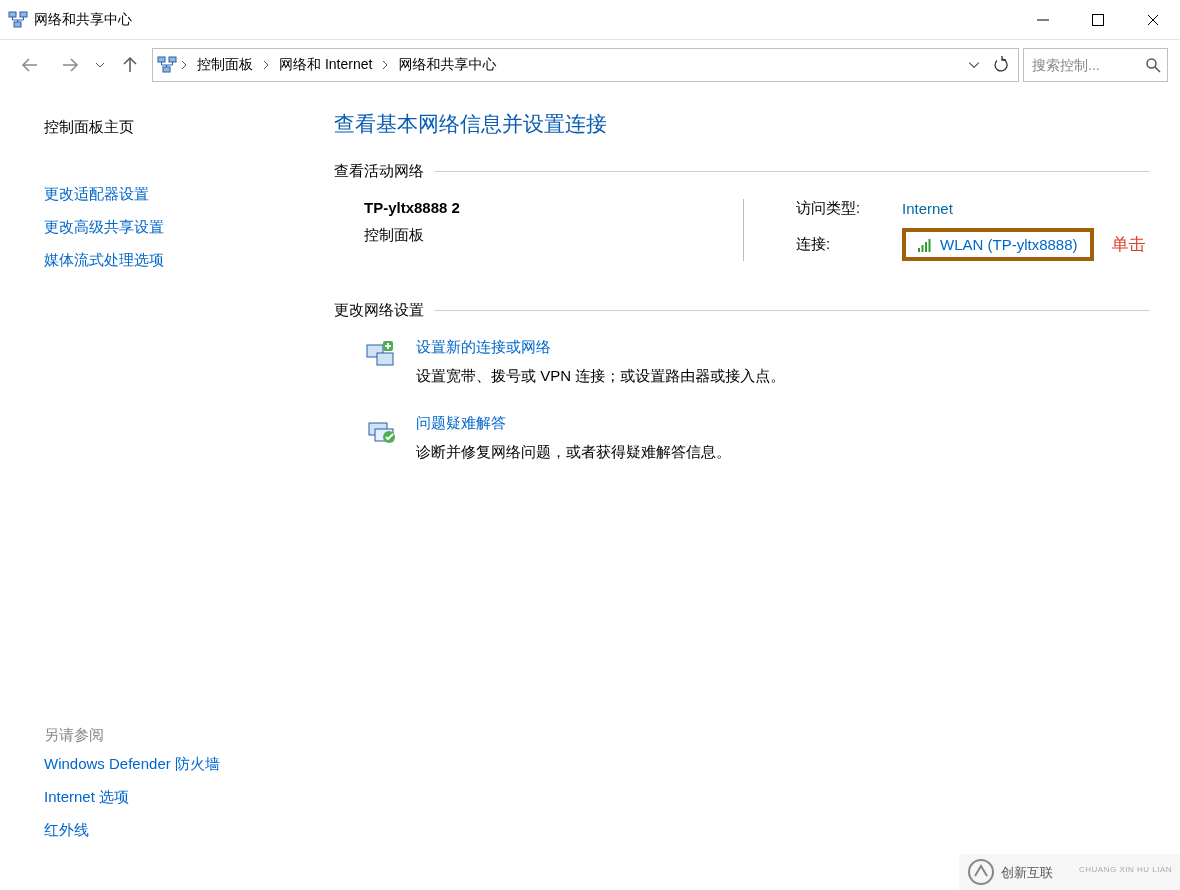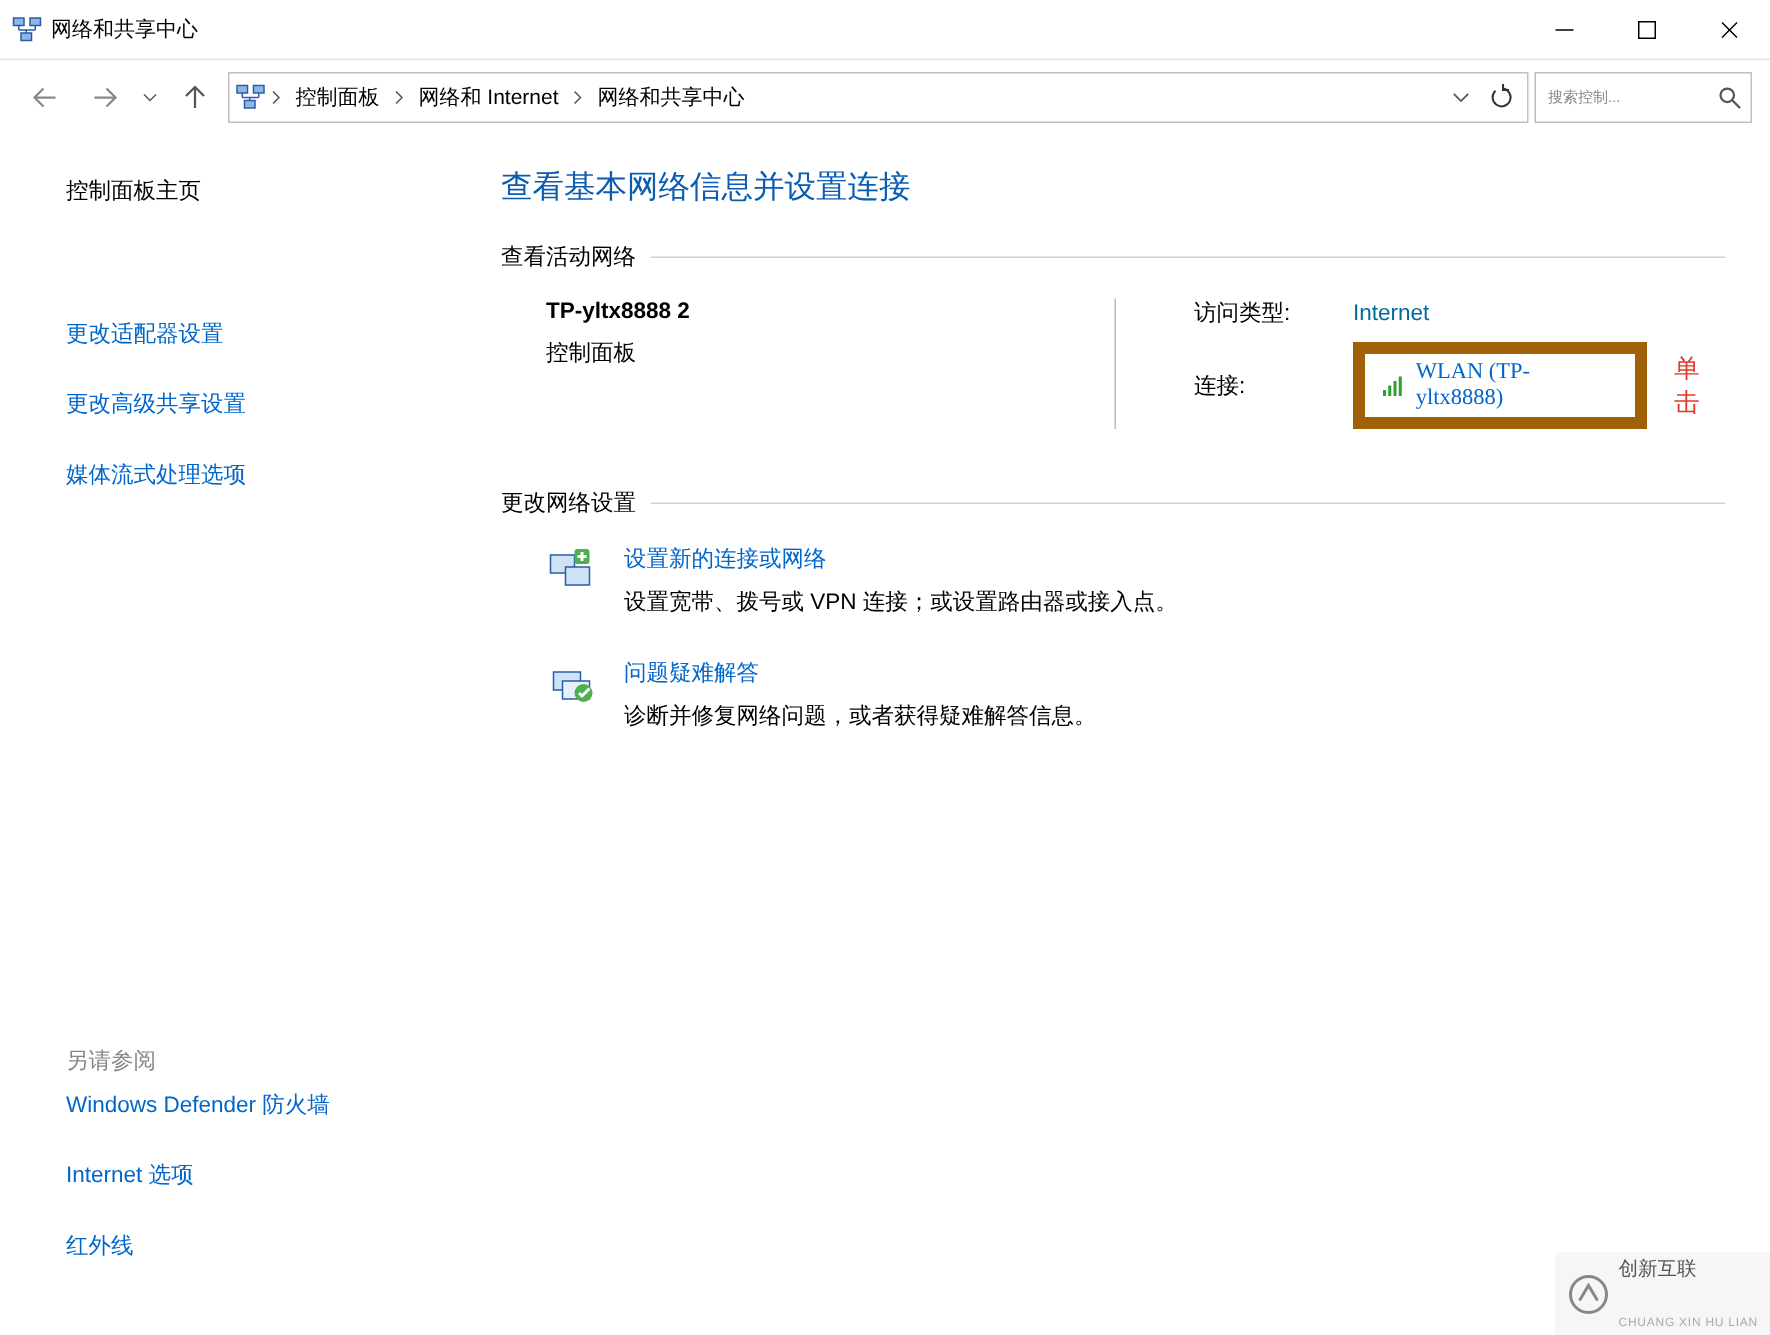--- a/index.html
+++ b/index.html
@@ -90,41 +90,41 @@
     align-items: center;
     padding: 0 6px;
     color: #888;
     gap: 6px;
   }
   .search-box input {
     border: none; outline: none;
     width: 100%;
     color: #555;
     font-family: inherit;
-    font-size: 10px;
+    font-size: 14px;
   }
   .search-box input::placeholder { color: #888; }
   .search-icon { color: #555; display: inline-flex; align-items: center; }
 
   
   .body-wrap {
     display: flex;
     height: calc(890px - 40px - 50px);
     position: relative;
   }
 
   
   .sidebar {
     width: 300px;
     padding: 28px 0 20px 44px;
     display: flex;
     flex-direction: column;
   }
   .sidebar .primary-links, .sidebar .see-also-links {
-    display: flex; flex-direction: column; gap: 28px;
+    display: flex; flex-direction: column; gap: 14px;
   }
   .sidebar .primary-links a,
   .sidebar .see-also-links a {
     color: #0066cc;
     text-decoration: none;
     font-size: 15px;
   }
   .sidebar .primary-links .home-link {
     color: #000;
   }
@@ -189,26 +189,25 @@
   .net-row .value { color: #0369a1; }
   .wlan-link {
     color: #0066cc;
     display: inline-flex;
     align-items: center;
     gap: 6px;
     cursor: pointer;
     padding: 2px 6px;
   }
   .wlan-highlight-box {
-    border: 8px solid #a16207;
+    border: 4px solid #a16207;
     padding: 2px 6px;
     display: inline-flex;
     align-items: center;
     gap: 6px;
-    font-family: Liberation Serif, serif;
   }
   .wlan-annotation {
     color: #e13a2b;
     font-size: 17px;
     margin-left: 10px;
     font-weight: 400;
   }
   .signal-icon { display: inline-flex; }
 
   
@@ -224,21 +223,21 @@
     right: 0; bottom: 0;
     background: rgba(245,245,245,0.85);
     padding: 4px 8px;
     display: inline-flex;
     align-items: center;
     gap: 6px;
     font-size: 13px;
     color: #555;
   }
   .watermark .wm-sub { font-size: 8px; color: #aaa; letter-spacing: 0.5px; }
-  .watermark .wm-texts { display: flex; flex-direction: column; line-height: 1; gap: 26px; }
+  .watermark .wm-texts { display: flex; flex-direction: row; line-height: 1; gap: 26px; }
 </style>
 </head>
 <body>
 
 <div class="titlebar">
   <span class="app-icon">
     <svg viewBox="0 0 20 20" width="20" height="20">
       <rect x="1" y="2" width="7" height="5" fill="#8fb6e6" stroke="#2a5ca8"></rect>
       <rect x="12" y="2" width="7" height="5" fill="#8fb6e6" stroke="#2a5ca8"></rect>
       <rect x="6" y="12" width="7" height="5" fill="#8fb6e6" stroke="#2a5ca8"></rect>

